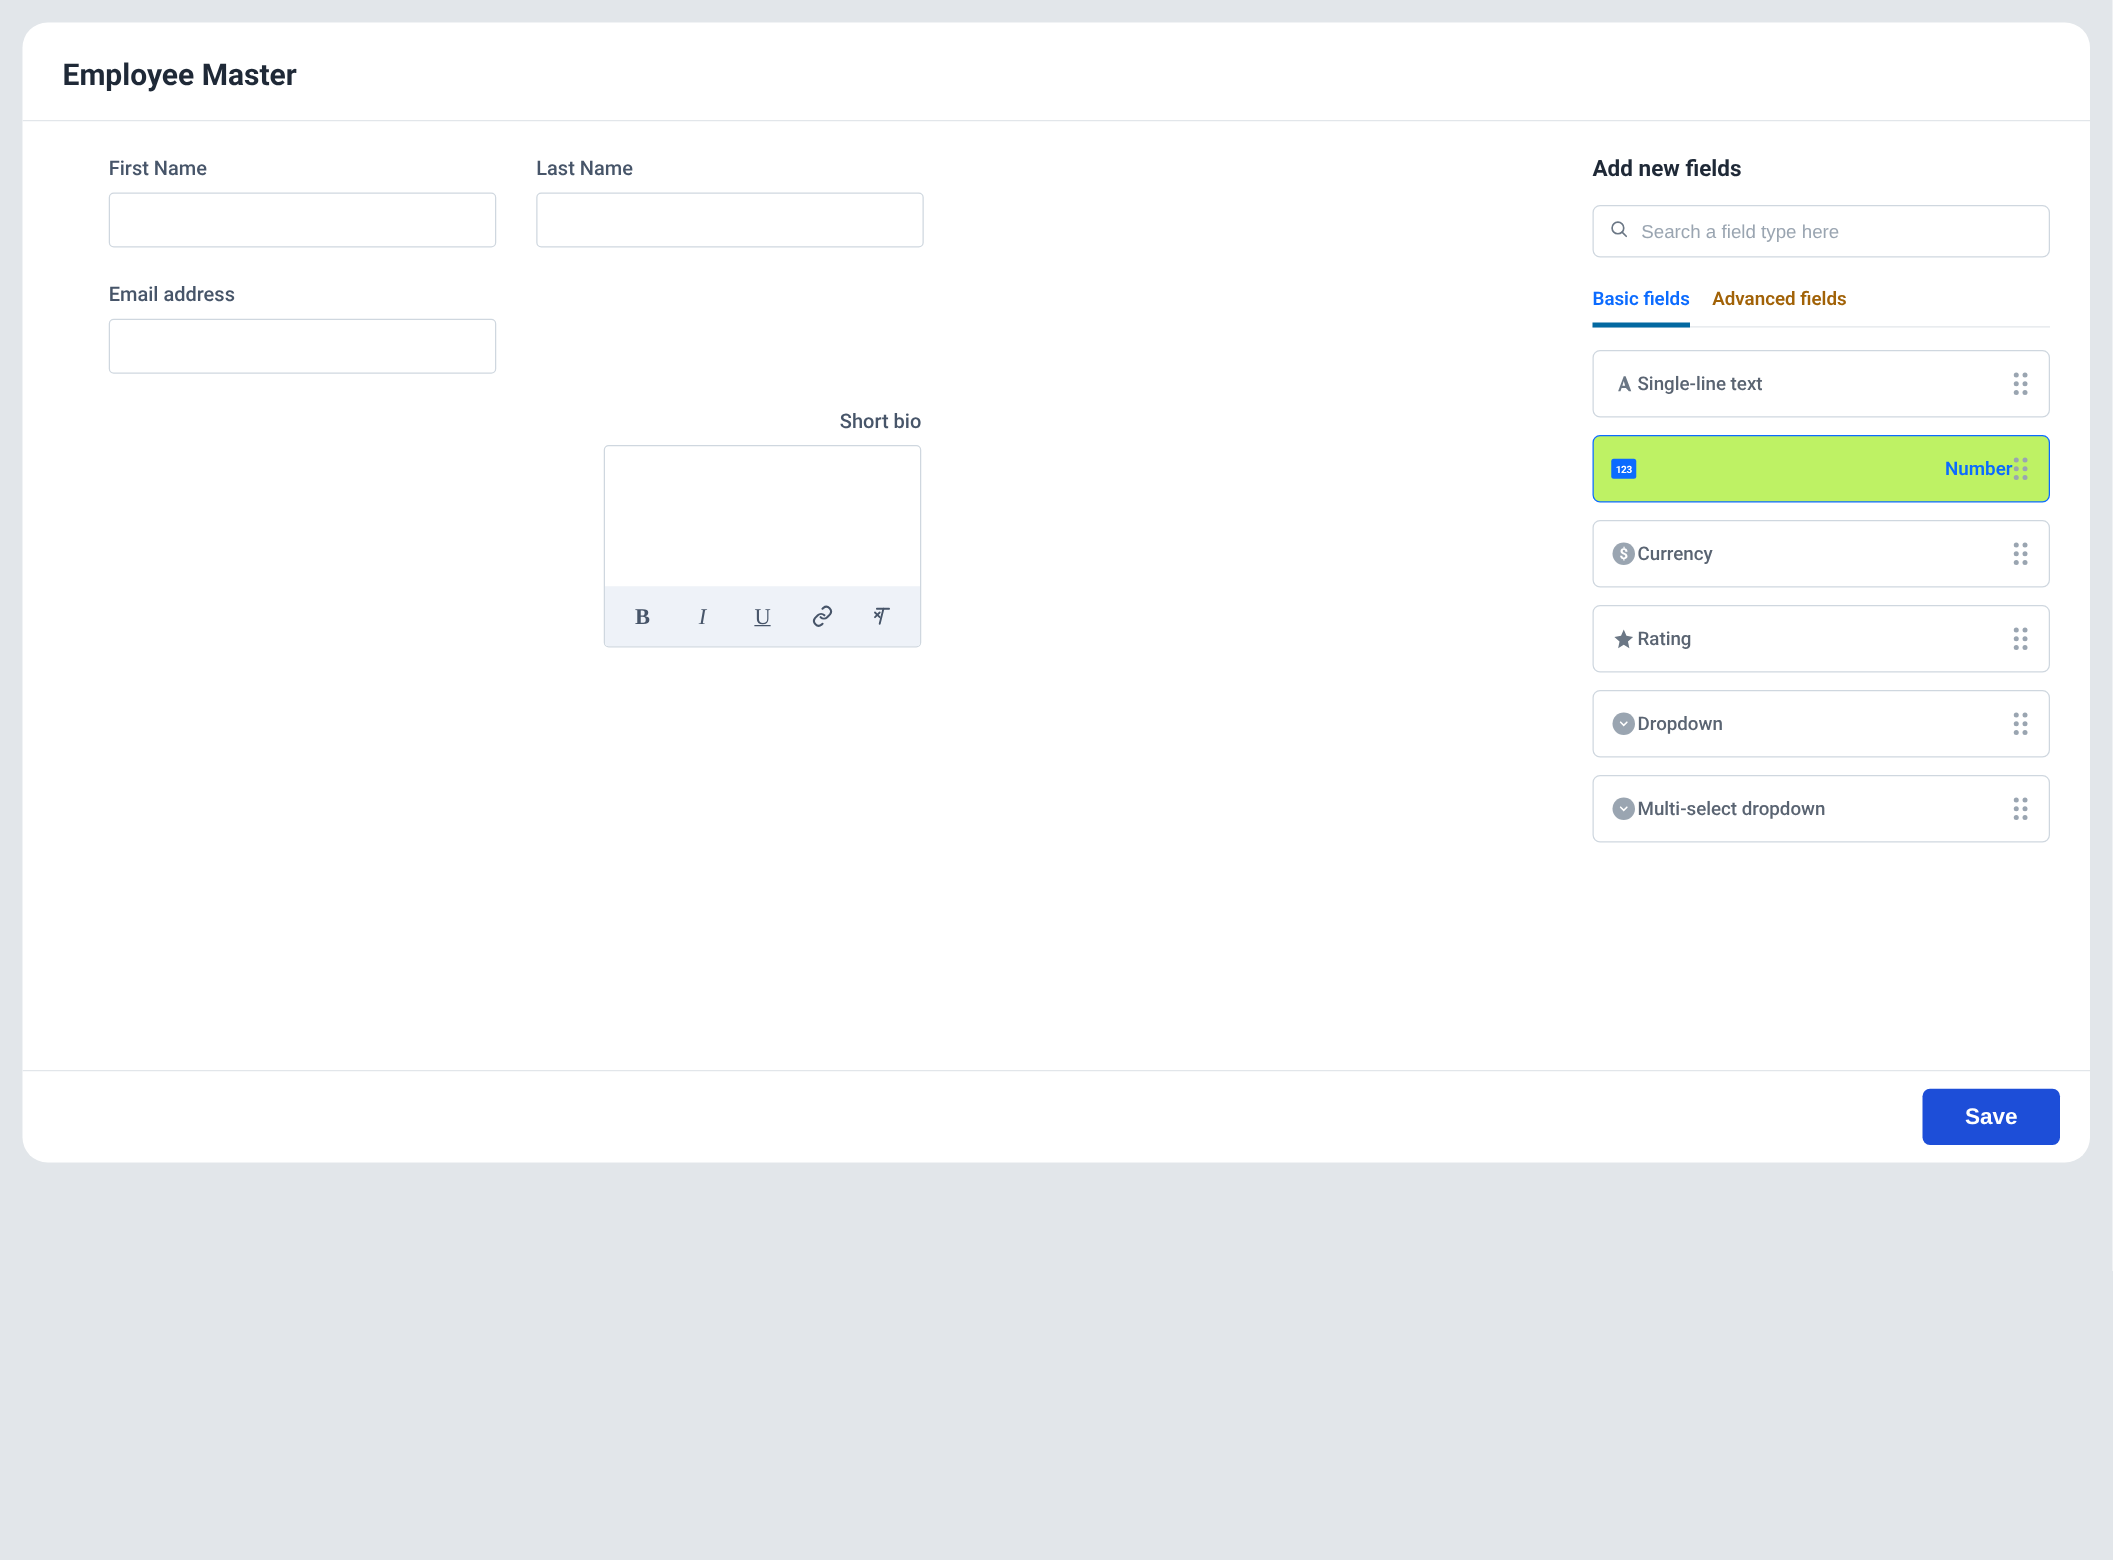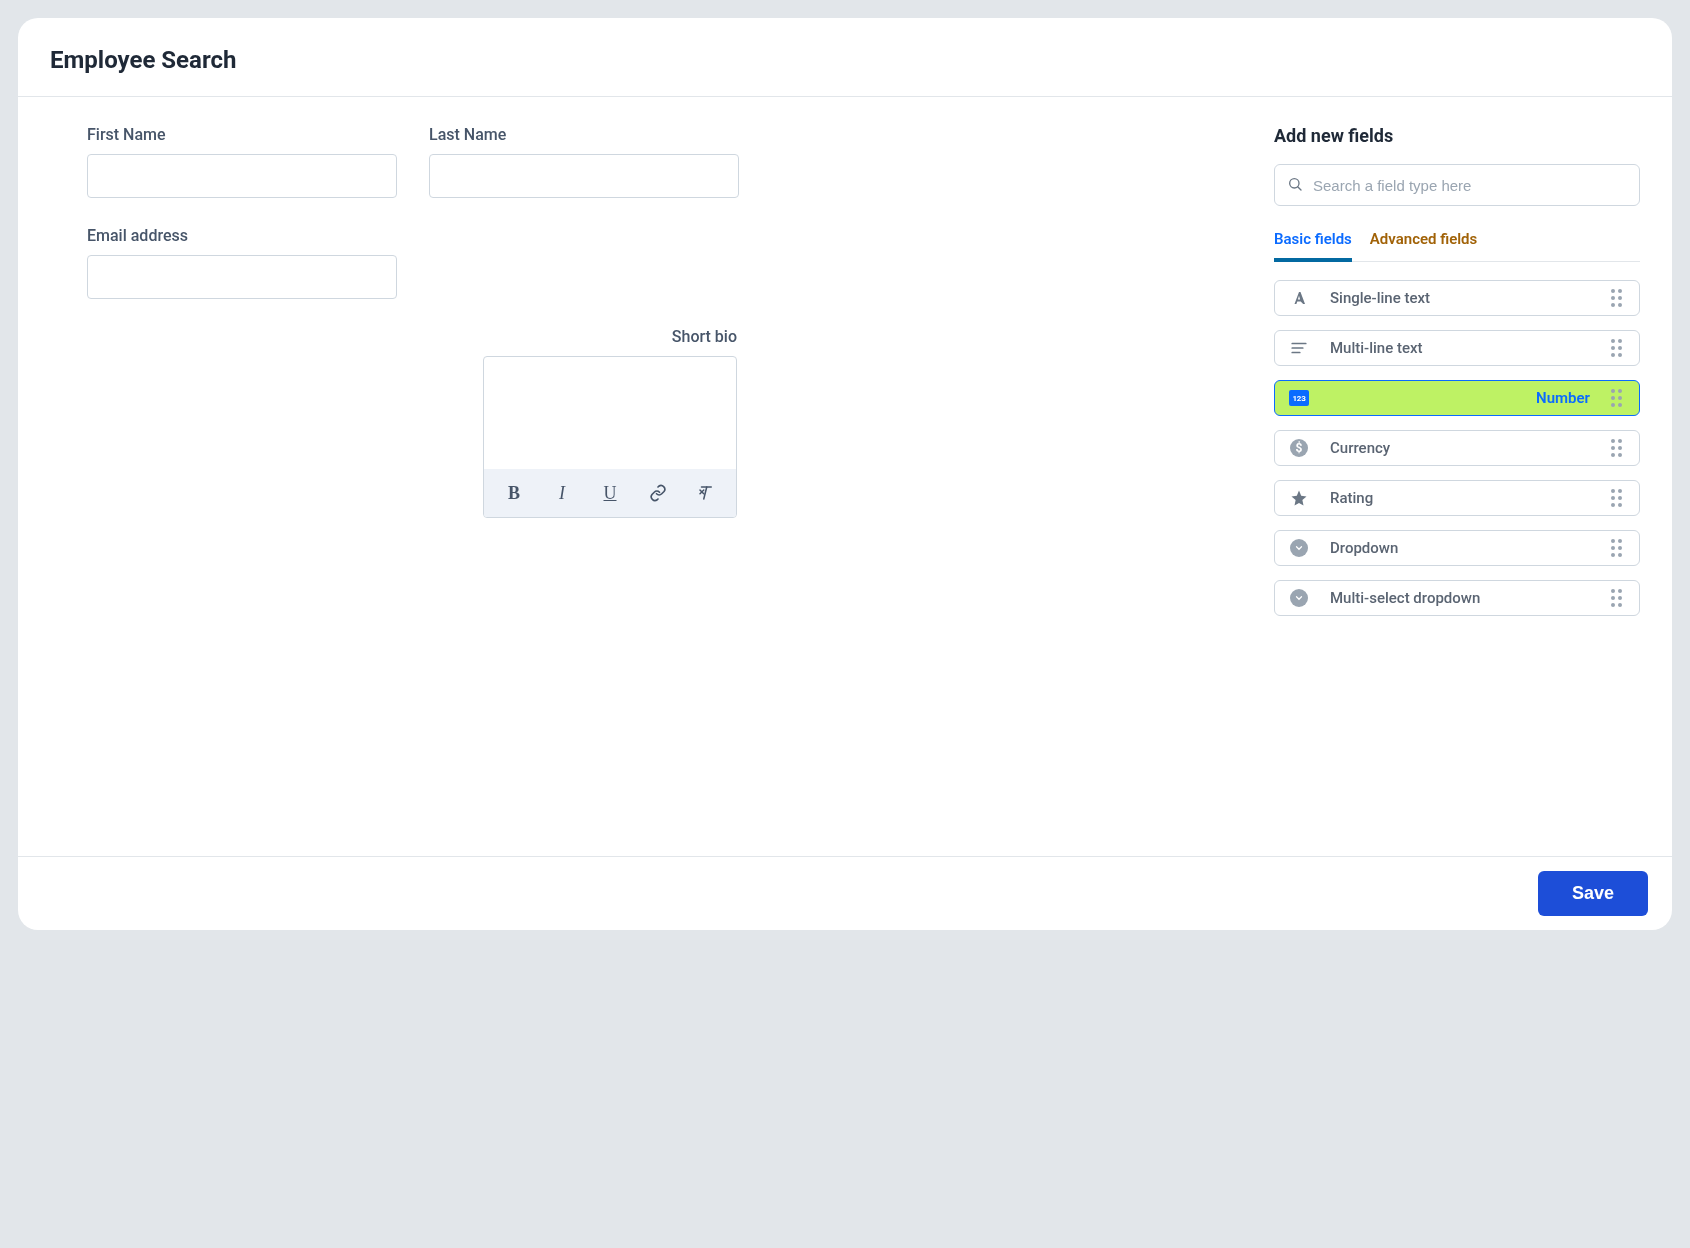--- a/index.html
+++ b/index.html
@@ -133,23 +133,23 @@
       border-bottom: 4px solid #0369a1;
       margin-bottom: -1px;
     }
 
     .field-list { display: flex; flex-direction: column; gap: 14px; }
     .field-item {
       display: flex;
       align-items: center;
       border: 1px solid #cfd7df;
       border-radius: 6px;
-      height: 36px;
+      height: 54px;
       padding: 0 14px;
-      gap: 21px;
+      gap: 1px;
       cursor: grab;
       background: #fff;
     }
     .field-item.selected {
       border: 1.5px solid #0b6bff;
       background: #bef264;
       text-align: right;
     }
     .field-item .label {
       flex: 1;
@@ -212,21 +212,21 @@
       font-weight: 600;
       cursor: pointer;
     }
   </style>
 </head>
 <body>
 
 <div class="window">
 
   <div class="header">
-    <h1>Employee Search</h1>
+    <h1>Employee Master</h1>
   </div>
 
   <div class="content">
 
     <div class="form-area">
       <div class="row">
         <div class="field">
           <label class="field-label">First Name</label>
           <input class="text-input" type="text" value="" style="">
         </div>
@@ -300,38 +300,20 @@
           <div class="drag-handle">
               <span></span>
               <span></span>
               <span></span>
               <span></span>
               <span></span>
               <span></span>
             </div>
         </div>
 
-        <div class="field-item">
-          <span class="icon-box">
-            <svg width="18" height="18" viewBox="0 0 24 24" fill="none" stroke="#6b7785" stroke-width="2.3" stroke-linecap="round">
-                <path d="M3 6h18"></path>
-                <path d="M3 12h14"></path>
-                <path d="M3 18h10"></path>
-              </svg>
-          </span>
-          <span class="label">Multi-line text</span>
-          <div class="drag-handle">
-              <span></span>
-              <span></span>
-              <span></span>
-              <span></span>
-              <span></span>
-              <span></span>
-            </div>
-        </div>
 
         <div class="field-item selected">
           <span class="icon-box">
             <span class="badge-123">123</span>
           </span>
           <span class="label">Number</span>
           <div class="drag-handle">
               <span></span>
               <span></span>
               <span></span>

